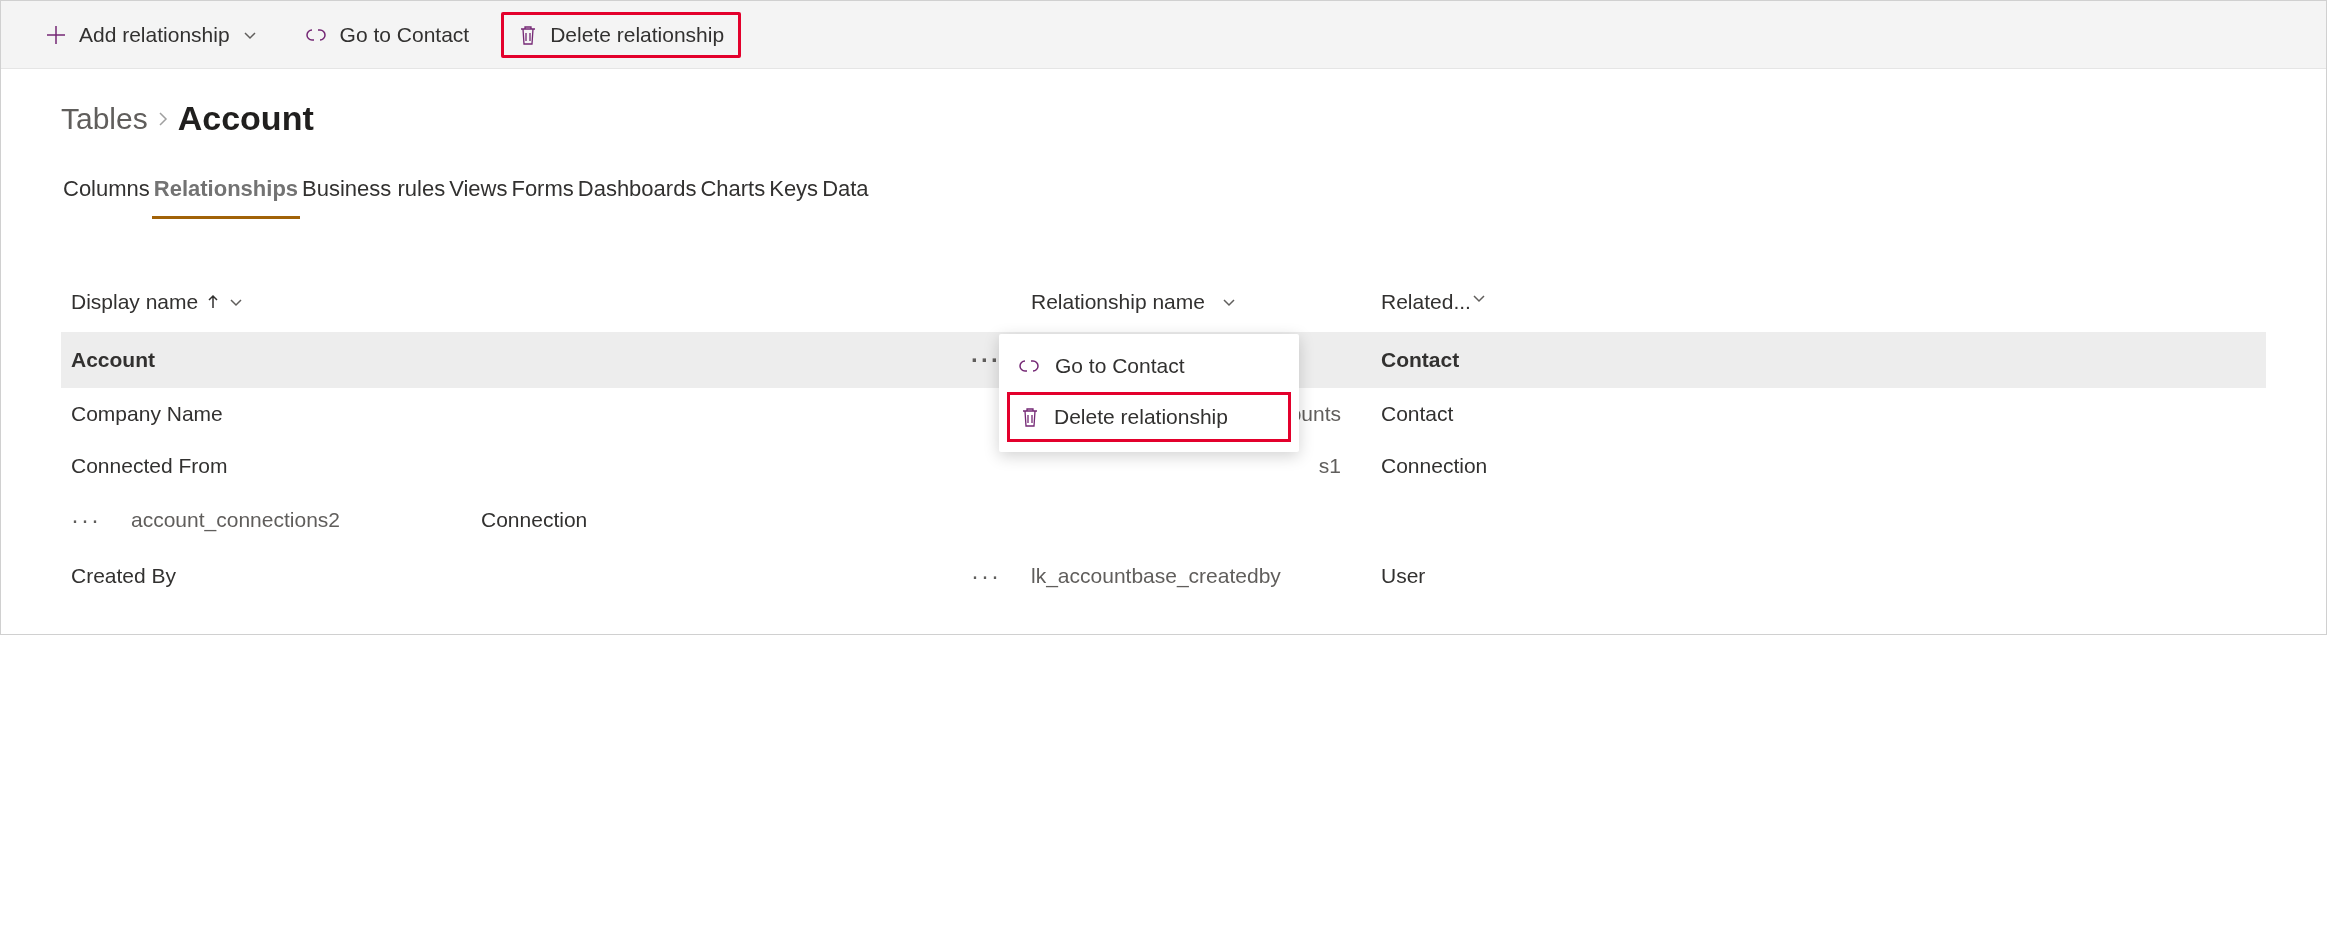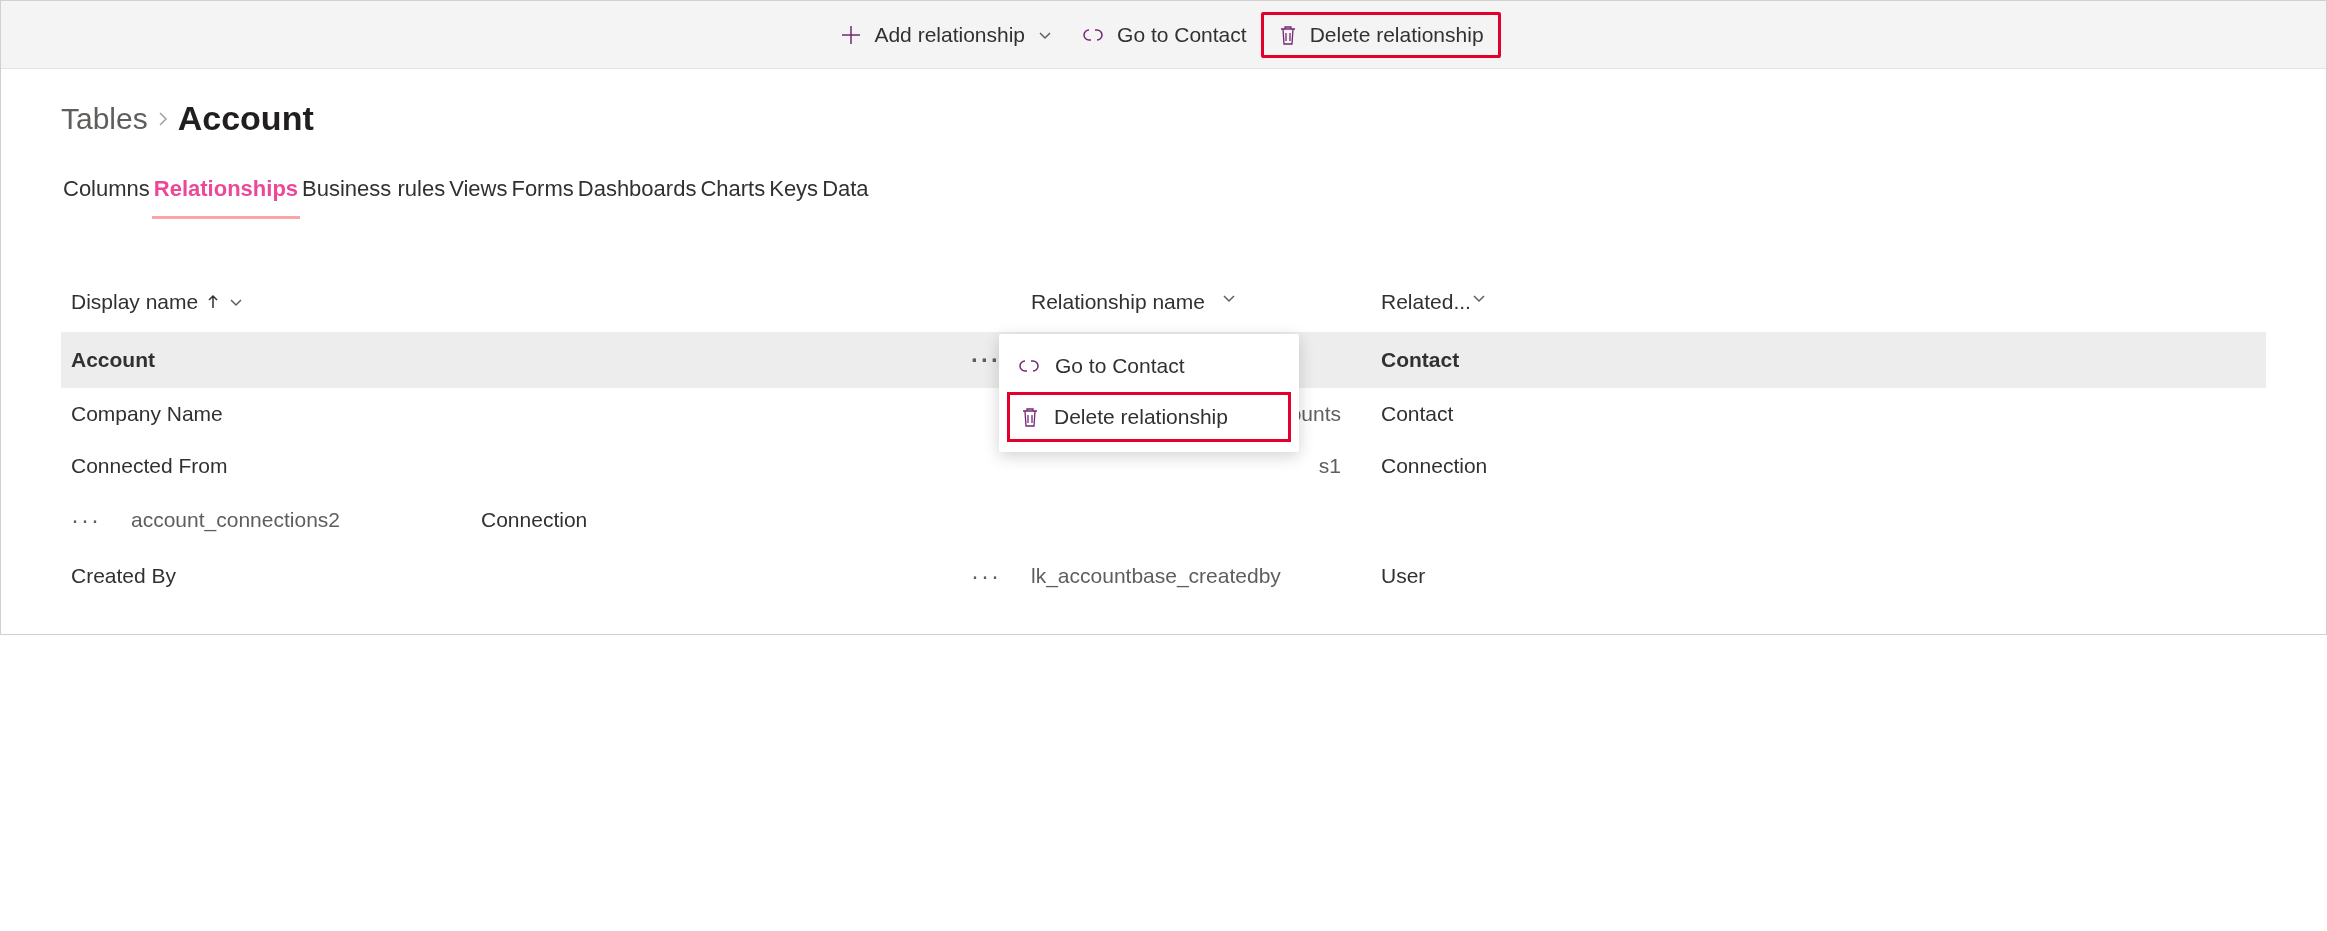--- a/index.html
+++ b/index.html
@@ -12,23 +12,23 @@
     .container {
       border: 1px solid #d0d0d0;
       width: 100%;
       height: 100%;
     }
     .toolbar {
       background: #f4f4f4;
       display: flex;
       align-items: center;
       padding: 10px 30px;
+      gap: 18px;
       border-bottom: 1px solid #e5e5e5;
       height: 68px;
-      justify-content: center;
     }
     .toolbar-btn {
       display: flex;
       align-items: center;
       gap: 12px;
       padding: 8px 14px;
       cursor: pointer;
       color: #323130;
       font-size: 21px;
     }
@@ -58,35 +58,35 @@
       border-bottom: 1px solid transparent;
       margin-bottom: 70px;
     }
     .tab {
       padding: 8px 2px 14px 2px;
       cursor: pointer;
       color: #323130;
       font-size: 22px;
     }
     .tab.active {
-      color: #ec4899;
+      color: #737373;
       font-weight: 600;
-      border-bottom: 3px solid #fca5a5;
+      border-bottom: 3px solid #a16207;
     }
     .table-wrap {
       position: relative;
     }
     .table-header {
       display: flex;
       padding: 0 10px 18px 10px;
       font-size: 21px;
       font-weight: 400;
     }
     .col-display { flex: 0 0 900px; display:flex; align-items:center; gap:8px; }
-    .col-relname { flex: 0 0 350px; display:flex; align-items:flex-start; gap:16px; }
+    .col-relname { flex: 0 0 350px; display:flex; align-items:center; gap:16px; }
     .col-related { flex: 1; display:flex; align-items:flex-start; gap:0; }
     .col-menu { flex: 0 0 60px; display:flex; align-items:center; justify-content:flex-start; }
     .row {
       display: flex;
       align-items: center;
       padding: 14px 10px;
       font-size: 21px;
     }
     .row.selected {
       background: #ededed;

